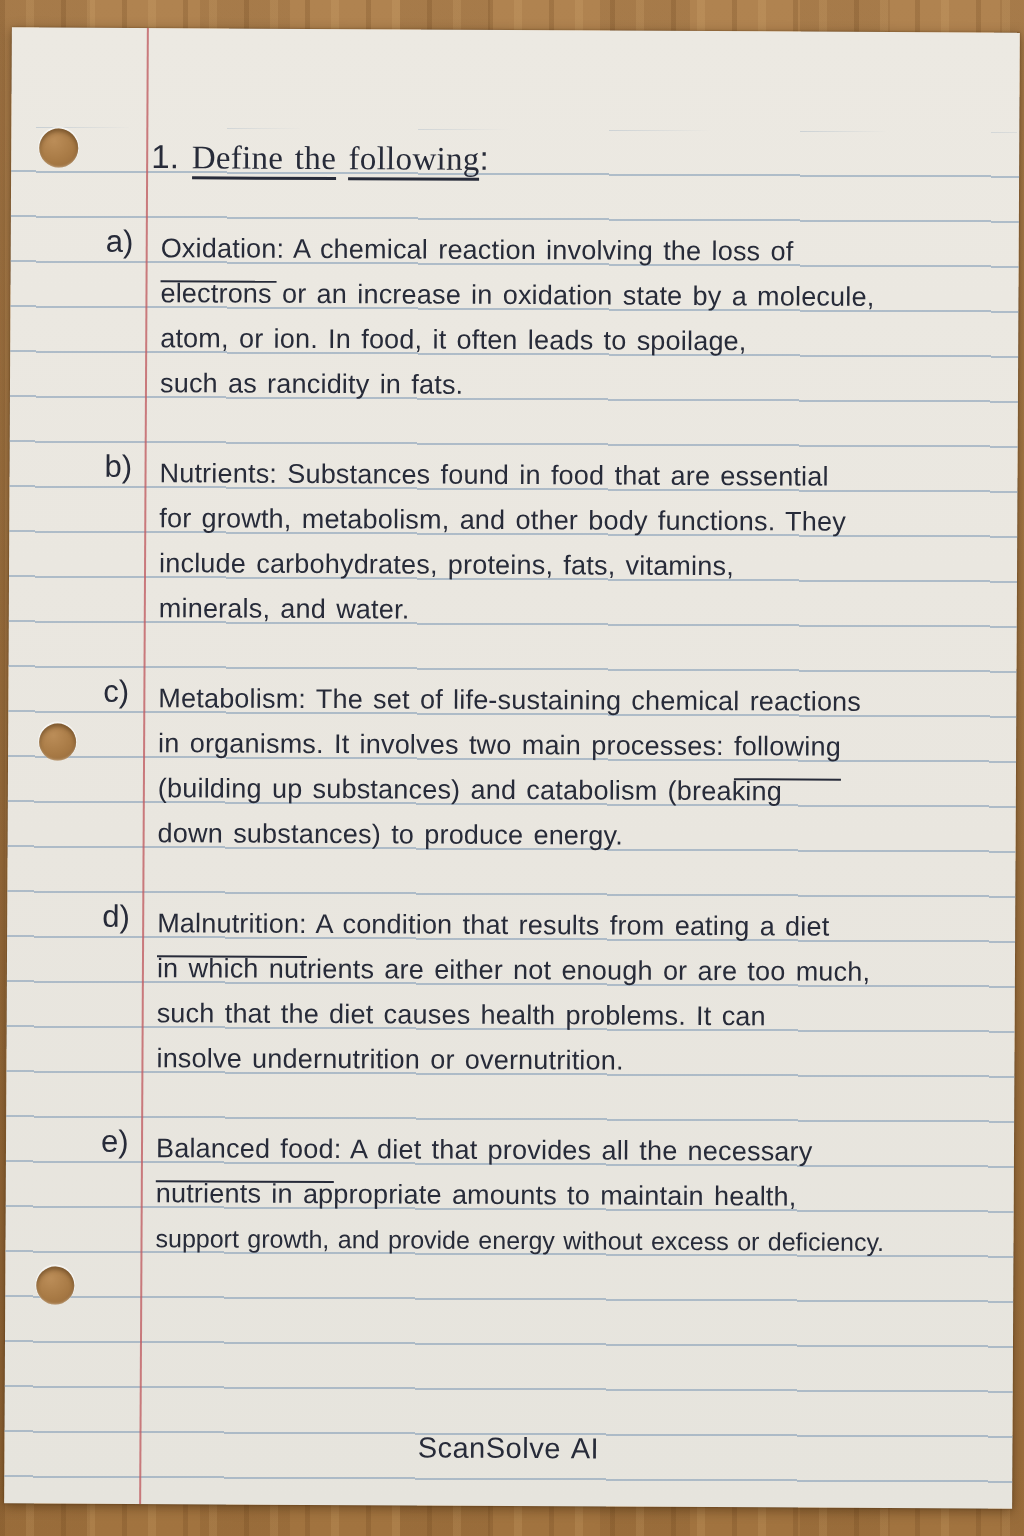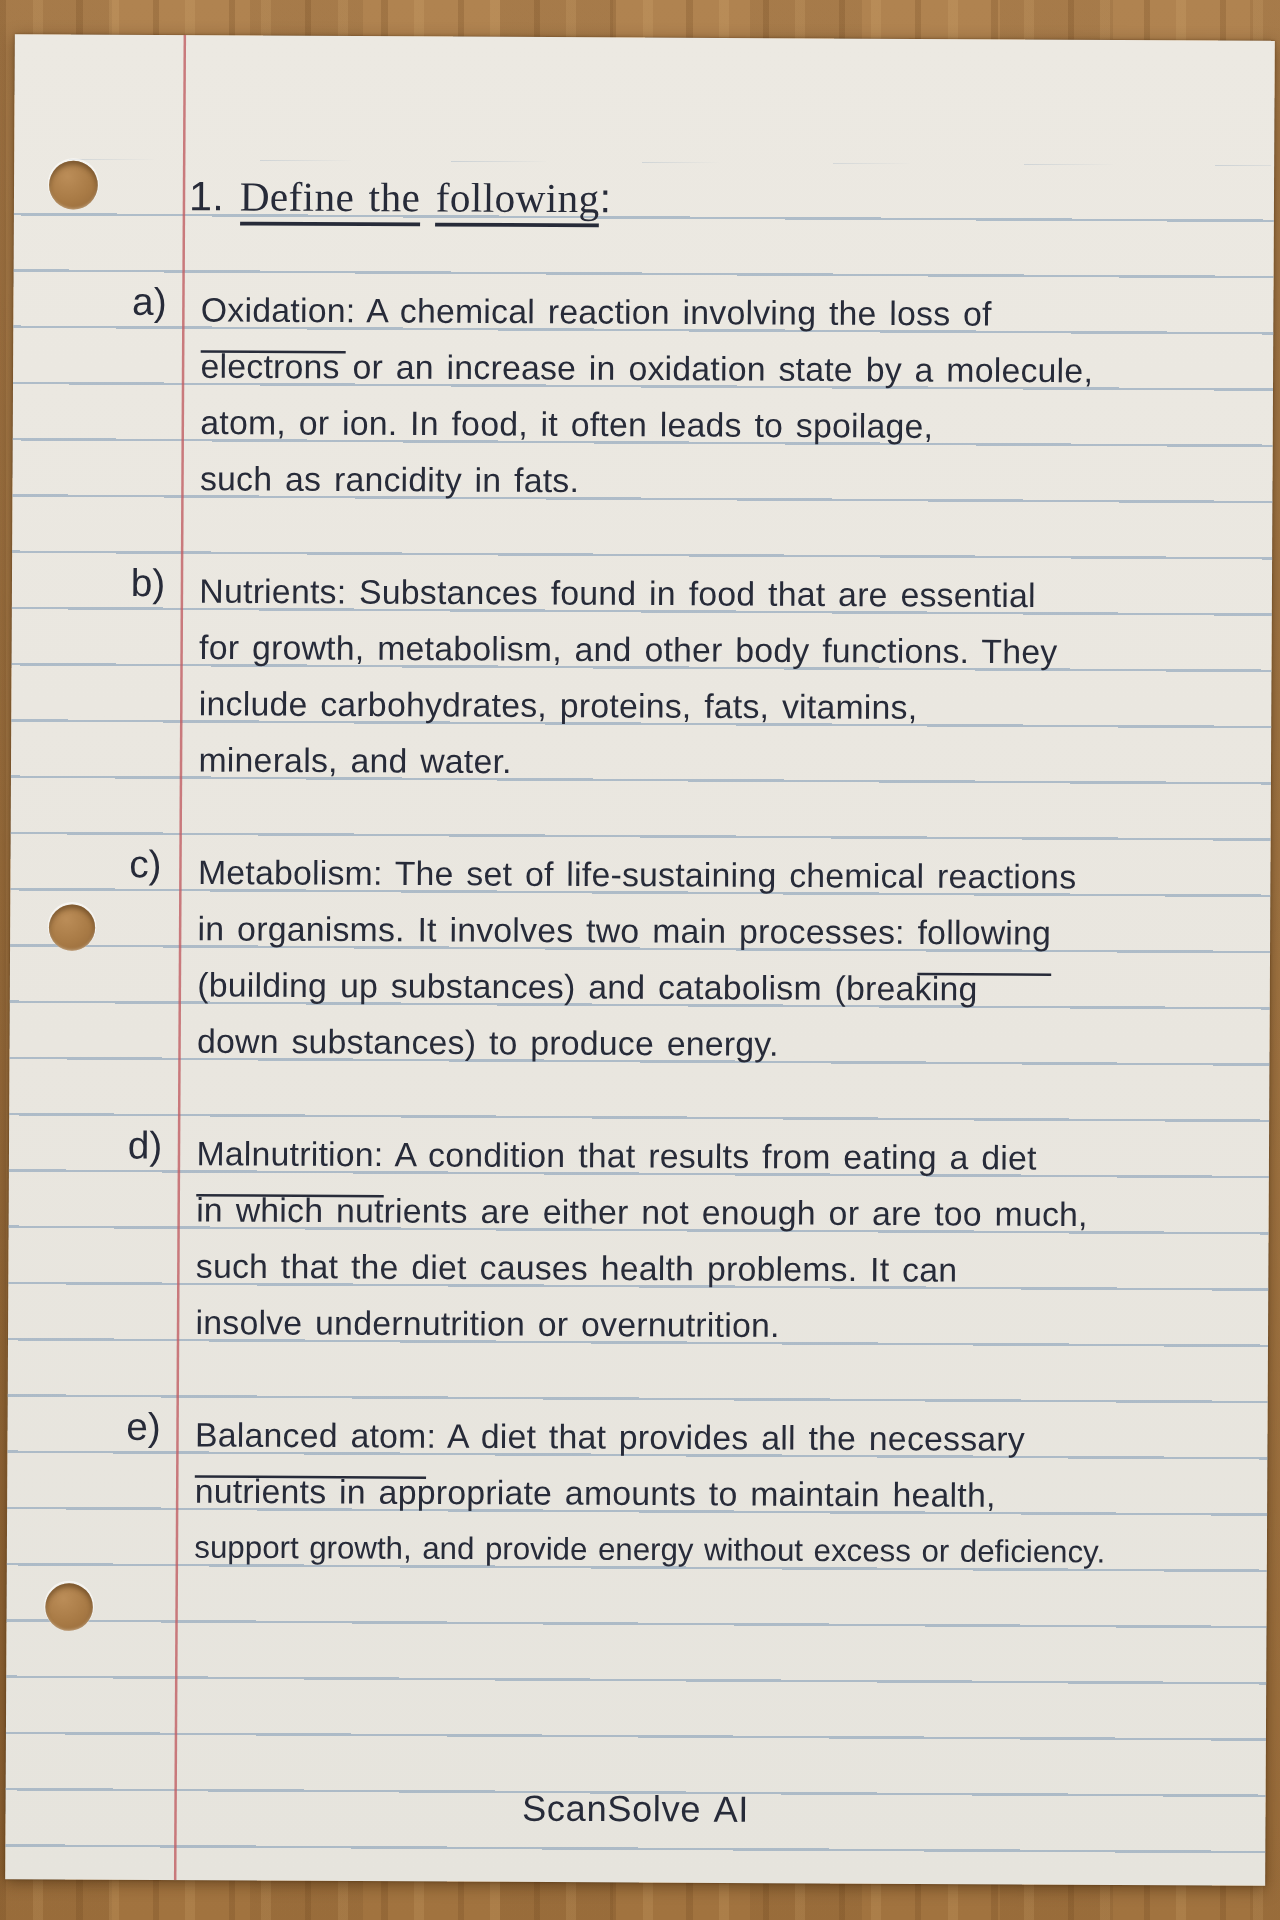--- a/index.html
+++ b/index.html
@@ -125,21 +125,21 @@
           <div class="lines">
             <div class="line"><span class="u">Malnutrition:</span><span> A condition that results from eating a diet</span></div>
             <div class="line"><span>in which nutrients are either not enough or are too much,</span></div>
             <div class="line"><span>such that the diet causes health problems. It can</span></div>
             <div class="line"><span>insolve undernutrition or overnutrition.</span></div>
           </div>
         </div>
         <div class="item ink item-e">
           <span class="label">e)</span>
           <div class="lines">
-            <div class="line"><span class="u">Balanced atom</span><span>: A diet that provides all the necessary</span></div>
+            <div class="line"><span class="u">Balanced food</span><span>: A diet that provides all the necessary</span></div>
             <div class="line"><span>nutrients in appropriate amounts to maintain health,</span></div>
             <div class="line tight"><span>support growth, and provide energy without excess or deficiency.</span></div>
           </div>
         </div>
       </div>
 
     <div class="footer ink">ScanSolve AI</div>
   </div>
 </div>
 

